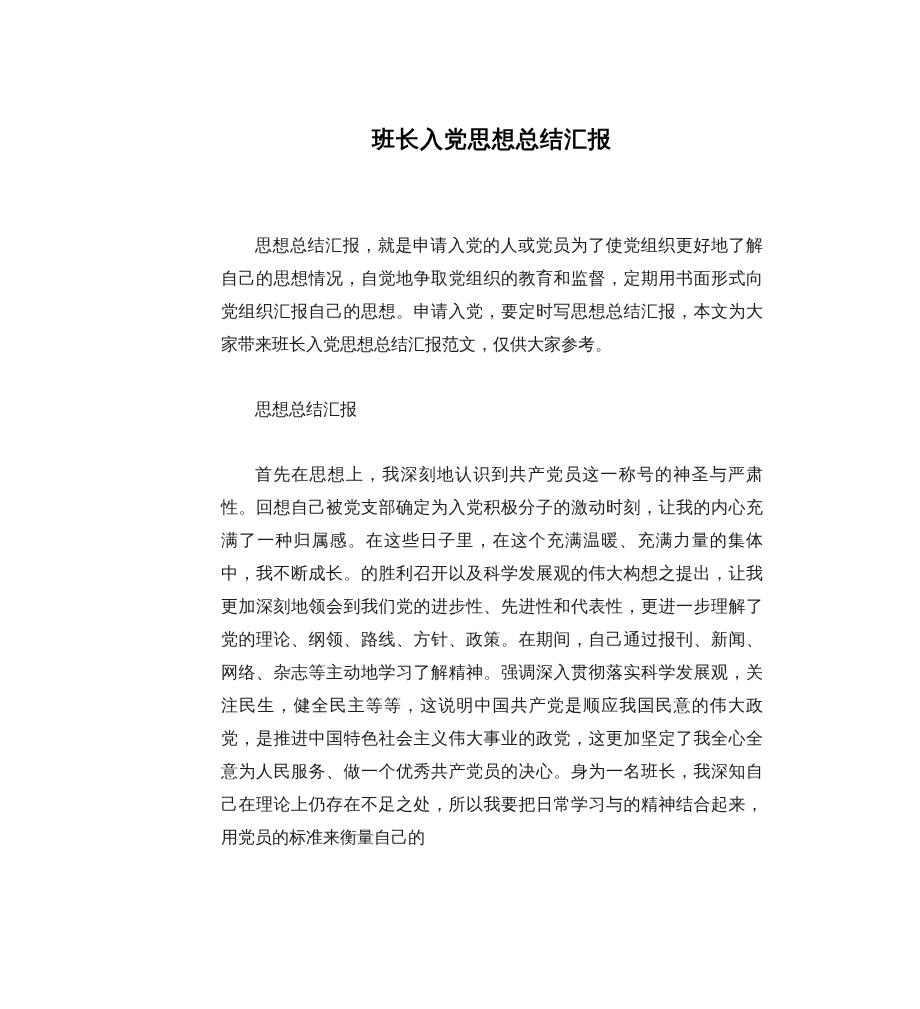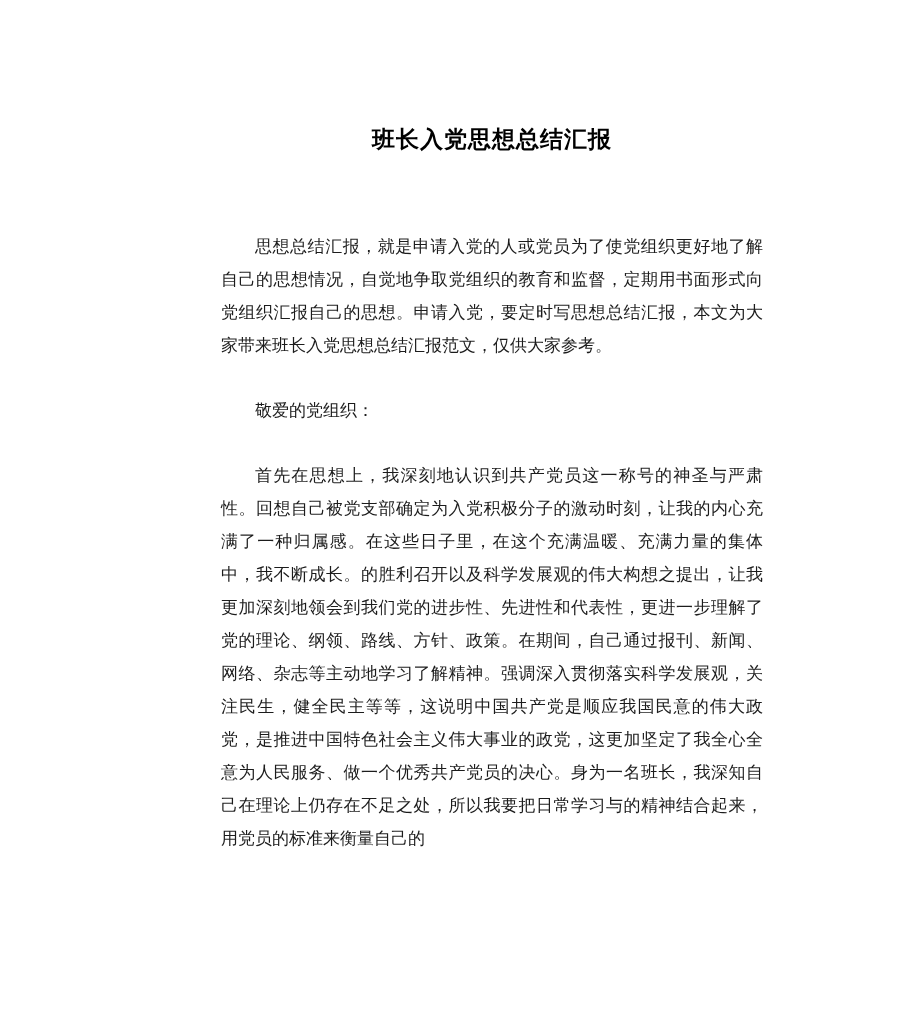--- a/index.html
+++ b/index.html
@@ -30,30 +30,31 @@
     margin-bottom: 42px;
     letter-spacing: 1px;
   }
   .para {
     font-size: 17px;
     line-height: 33px;
     color: #1c1c1c;
     text-align: justify;
     text-indent: 2em;
     word-break: break-all;
+    font-family: Liberation Mono, monospace;
   }
 </style>
 </head>
 <body>
 
 <div class="canvas">
   <div class="page">
     <h1 class="doc-title">班长入党思想总结汇报</h1>
 
     <p class="para">思想总结汇报，就是申请入党的人或党员为了使党组织更好地了解自己的思想情况，自觉地争取党组织的教育和监督，定期用书面形式向党组织汇报自己的思想。申请入党，要定时写思想总结汇报，本文为大家带来班长入党思想总结汇报范文，仅供大家参考。</p>
 
+    <p class="para">思想总结汇报</p>
 
-    <p class="para">敬爱的党组织：</p>
 
 
     <p class="para">首先在思想上，我深刻地认识到共产党员这一称号的神圣与严肃性。回想自己被党支部确定为入党积极分子的激动时刻，让我的内心充满了一种归属感。在这些日子里，在这个充满温暖、充满力量的集体中，我不断成长。的胜利召开以及科学发展观的伟大构想之提出，让我更加深刻地领会到我们党的进步性、先进性和代表性，更进一步理解了党的理论、纲领、路线、方针、政策。在期间，自己通过报刊、新闻、网络、杂志等主动地学习了解精神。强调深入贯彻落实科学发展观，关注民生，健全民主等等，这说明中国共产党是顺应我国民意的伟大政党，是推进中国特色社会主义伟大事业的政党，这更加坚定了我全心全意为人民服务、做一个优秀共产党员的决心。身为一名班长，我深知自己在理论上仍存在不足之处，所以我要把日常学习与的精神结合起来，用党员的标准来衡量自己的</p>
   </div>
 </div>
 
 </body></html>

